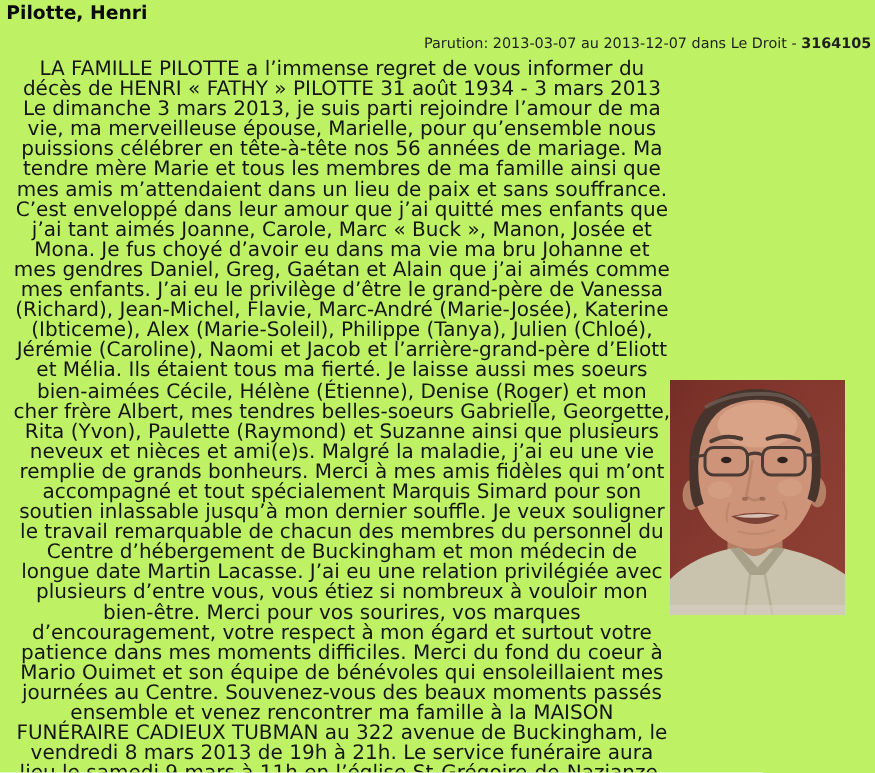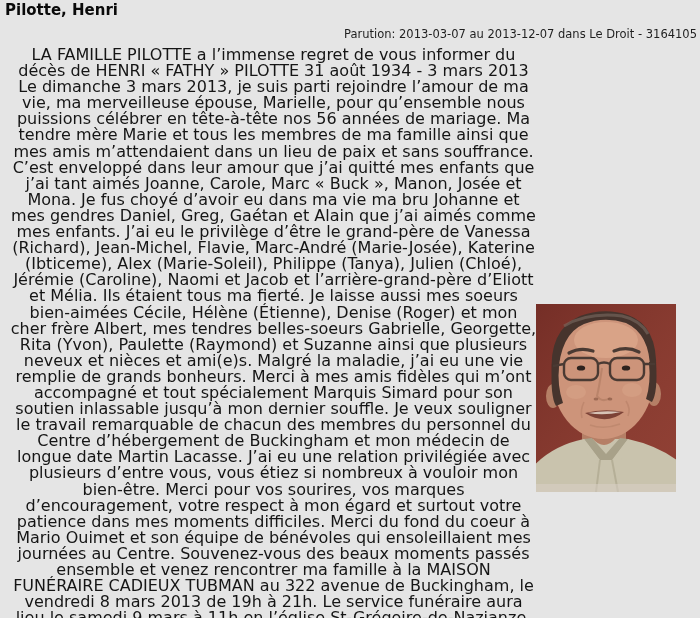--- a/index.html
+++ b/index.html
@@ -1,39 +1,39 @@
 <!DOCTYPE html>
 <html><head>
 <meta charset="utf-8">
 <style>
   html,body { margin:0; padding:0; background:#ffffff; }
   .page {
     position:relative;
     width:700px;
     height:618px;
-    background:#e5e5e5;
+    background:#bef264;
     font-family:"DejaVu Sans","Liberation Sans",sans-serif;
     overflow:hidden;
   }
   .title {
     position:absolute;
     left:5px; top:1px;
     margin:0;
     font-size:15px;
     font-weight:bold;
     color:#0a0a0a;
   }
   .pub {
     position:absolute;
     right:3px; top:27px;
     font-size:11.5px;
     color:#1f1f1f;
     white-space:nowrap;
   }
-  .pub .pub-id { font-weight:normal; }
+  .pub .pub-id { font-weight:bold; }
   .body-text {
     position:absolute;
     left:7px; top:44px;
     width:527px;
     margin:3px;
     font-size:16px;
     line-height:16.1px;
     color:#151515;
     text-align:center;
   }

